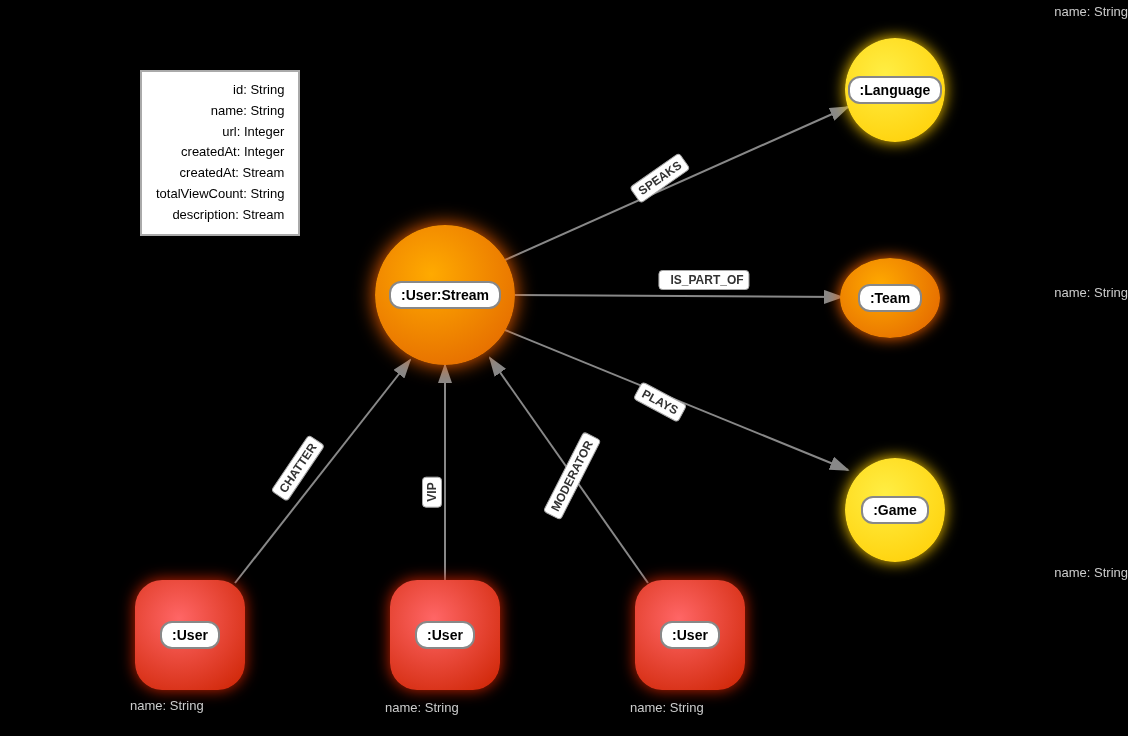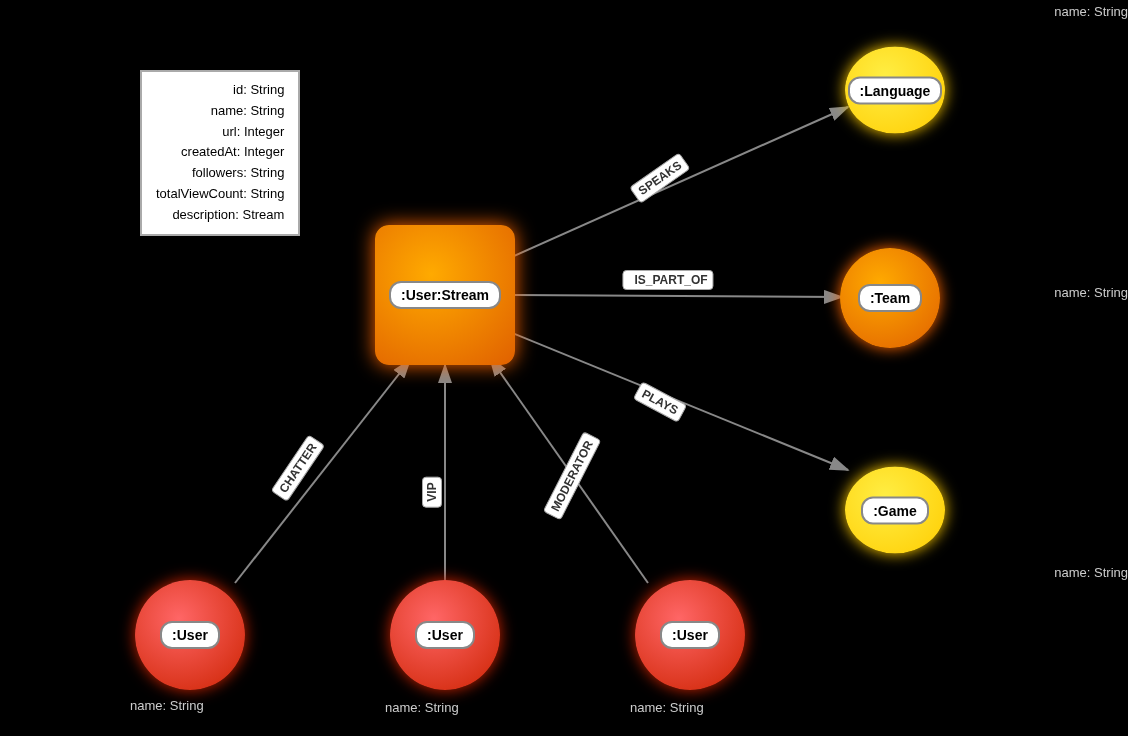--- a/index.html
+++ b/index.html
@@ -31,34 +31,35 @@
     }
     .node-orange-large {
       background: radial-gradient(circle at 40% 35%, #ffaa00, #e06000);
       width: 140px;
       height: 140px;
       box-shadow: 0 0 20px #ff6600;
     }
     .node-orange-medium {
       background: radial-gradient(circle at 40% 35%, #ffaa00, #e06000);
       width: 100px;
-      height: 100px;
+      height: 80px;
       box-shadow: 0 0 15px #ff6600;
     }
     .node-yellow {
       background: radial-gradient(circle at 40% 35%, #ffee44, #ffcc00);
       width: 100px;
-      height: 87px;
+      height: 104px;
       box-shadow: 0 0 15px #ffcc00;
     }
     .node-red {
       background: radial-gradient(circle at 40% 35%, #ff6666, #cc2200);
       width: 110px;
       height: 110px;
       box-shadow: 0 0 15px #cc2200;
+      border-radius: 27px;
     }
     .prop-box {
       position: absolute;
       background: white;
       border: 2px solid #aaa;
       padding: 8px 14px;
       font-size: 13px;
       color: #000;
       text-align: right;
       line-height: 1.6;
@@ -113,26 +114,26 @@
   <line x1="445" y1="580" x2="445" y2="365" stroke="#888" stroke-width="2" marker-end="url(#arrowhead)"></line>
 
   <line x1="648" y1="583" x2="490" y2="358" stroke="#888" stroke-width="2" marker-end="url(#arrowhead)"></line>
 </svg>
 
 <div class="prop-box" style="left:140px; top:70px;text-align:right;">
   <div>id: String</div>
   <div>name: String</div>
   <div>url: Integer</div>
   <div>createdAt: Integer</div>
-  <div>followers: String</div>
+  <div>createdAt: Stream</div>
   <div>totalViewCount: String</div>
   <div>description: Stream</div>
 </div>
 
-<div class="node node-orange-large" style="left:445px; top:295px;border-radius:14px;">
+<div class="node node-orange-large" style="left:445px; top:295px;">
   <span class="node-label">:User:Stream</span>
 </div>
 
 <div class="node node-yellow" style="left:895px; top:90px;">
   <span class="node-label">:Language</span>
 </div>
 <div class="prop-text" style="right:0px; top:4px;">name: String</div>
 
 <div class="node node-orange-medium" style="left:890px; top:298px;">
   <span class="node-label">:Team</span>
@@ -154,21 +155,21 @@
 </div>
 <div class="prop-text" style="left:385px; top:700px;">name: String</div>
 
 <div class="node node-red" style="left:690px; top:635px;">
   <span class="node-label">:User</span>
 </div>
 <div class="prop-text" style="left:630px; top:700px;">name: String</div>
 
 <div class="edge-label" style="left:660px; top:178px; transform: translate(-50%,-50%) rotate(-35deg);">SPEAKS</div>
 
-<div class="edge-label" style="left:668px; top:280px;padding-left:11px;">IS_PART_OF</div>
+<div class="edge-label" style="left:704px; top:280px;padding-left:11px;">IS_PART_OF</div>
 
 <div class="edge-label" style="left:660px; top:402px; transform: translate(-50%,-50%) rotate(28deg);">PLAYS</div>
 
 <div class="edge-label" style="left:298px; top:468px; transform: translate(-50%,-50%) rotate(-56deg);">CHATTER</div>
 
 <div class="edge-label" style="left:432px; top:492px; transform: translate(-50%,-50%) rotate(-90deg);">VIP</div>
 
 <div class="edge-label" style="left:572px; top:476px; transform: translate(-50%,-50%) rotate(-63deg);">MODERATOR</div>
 
 </body></html>

